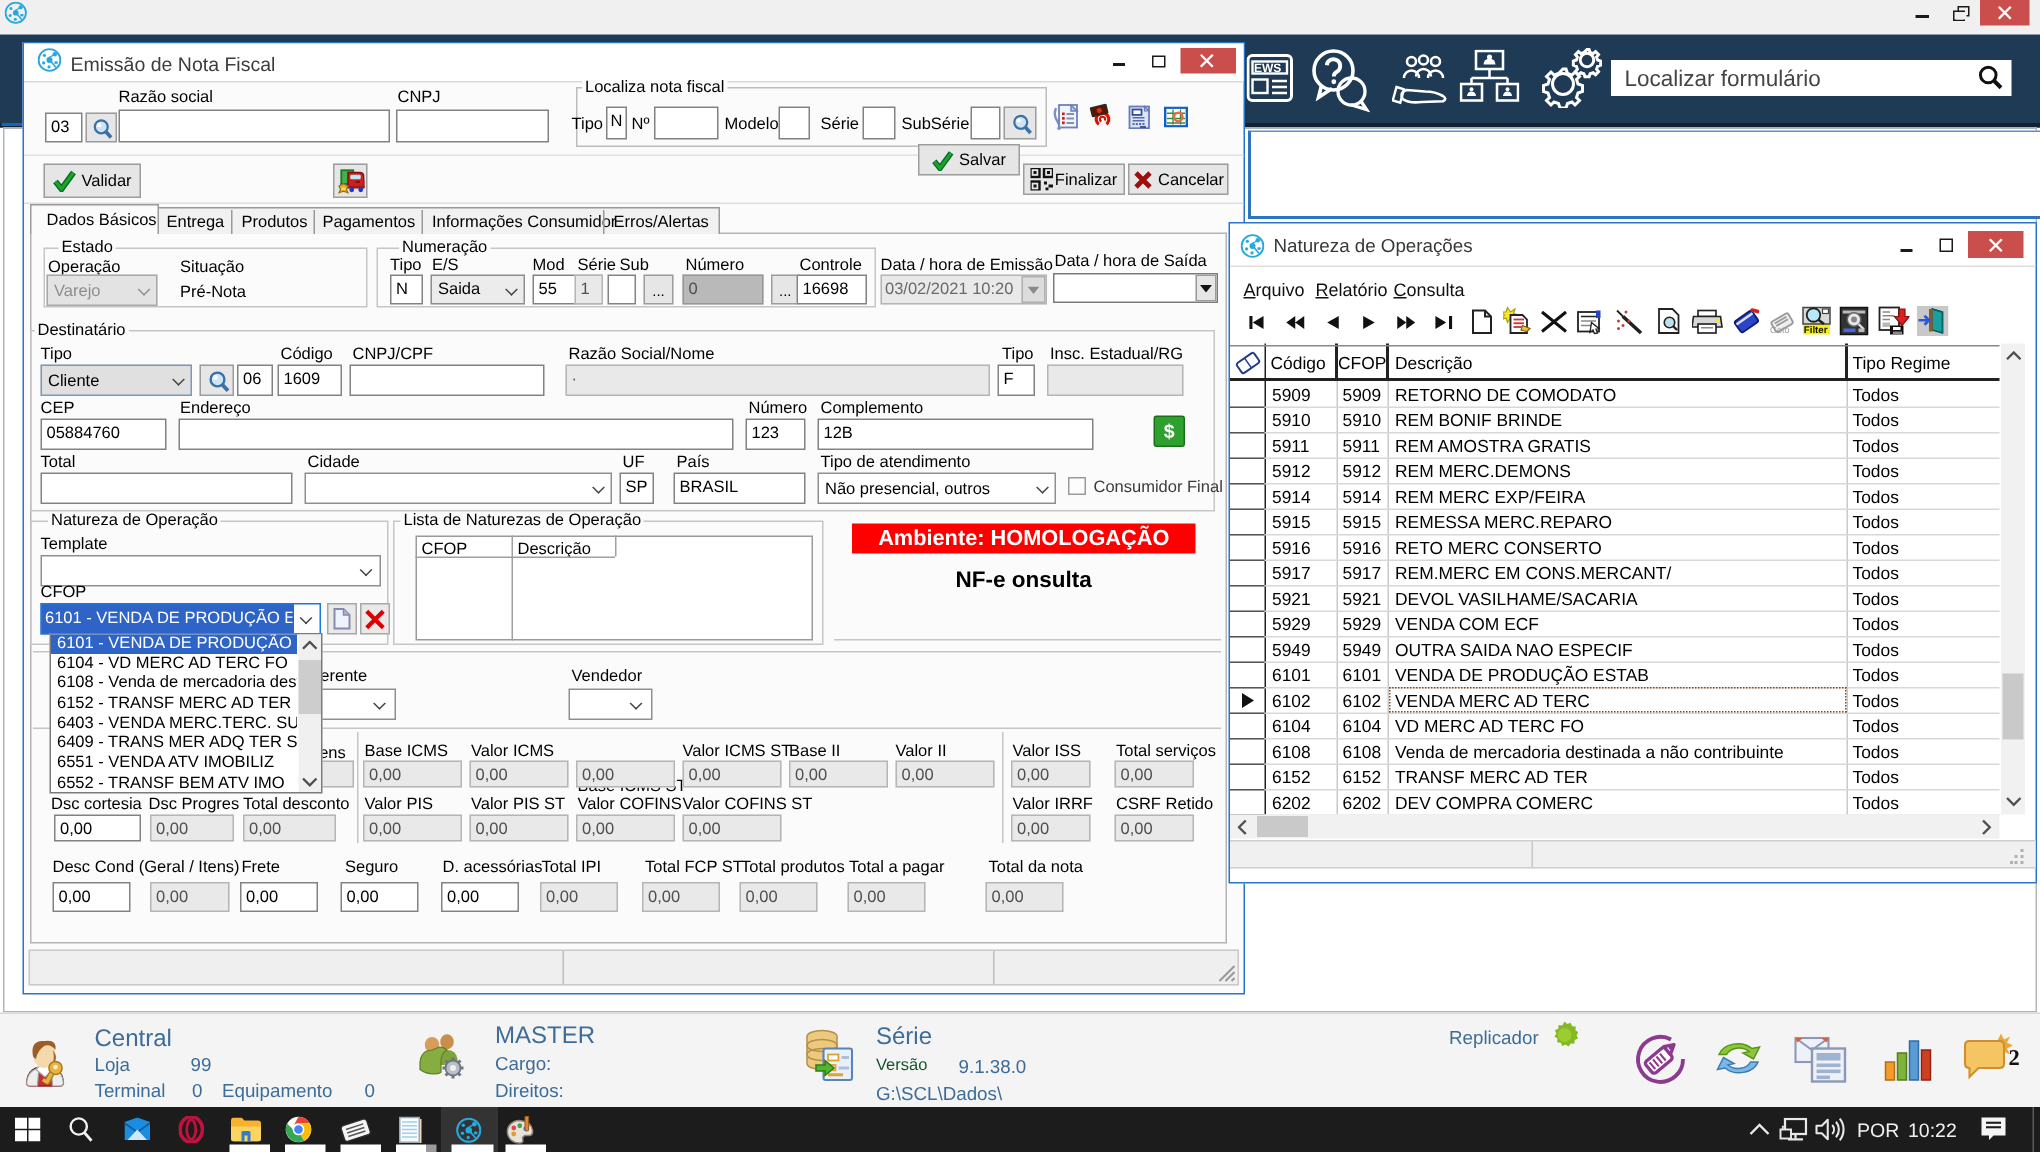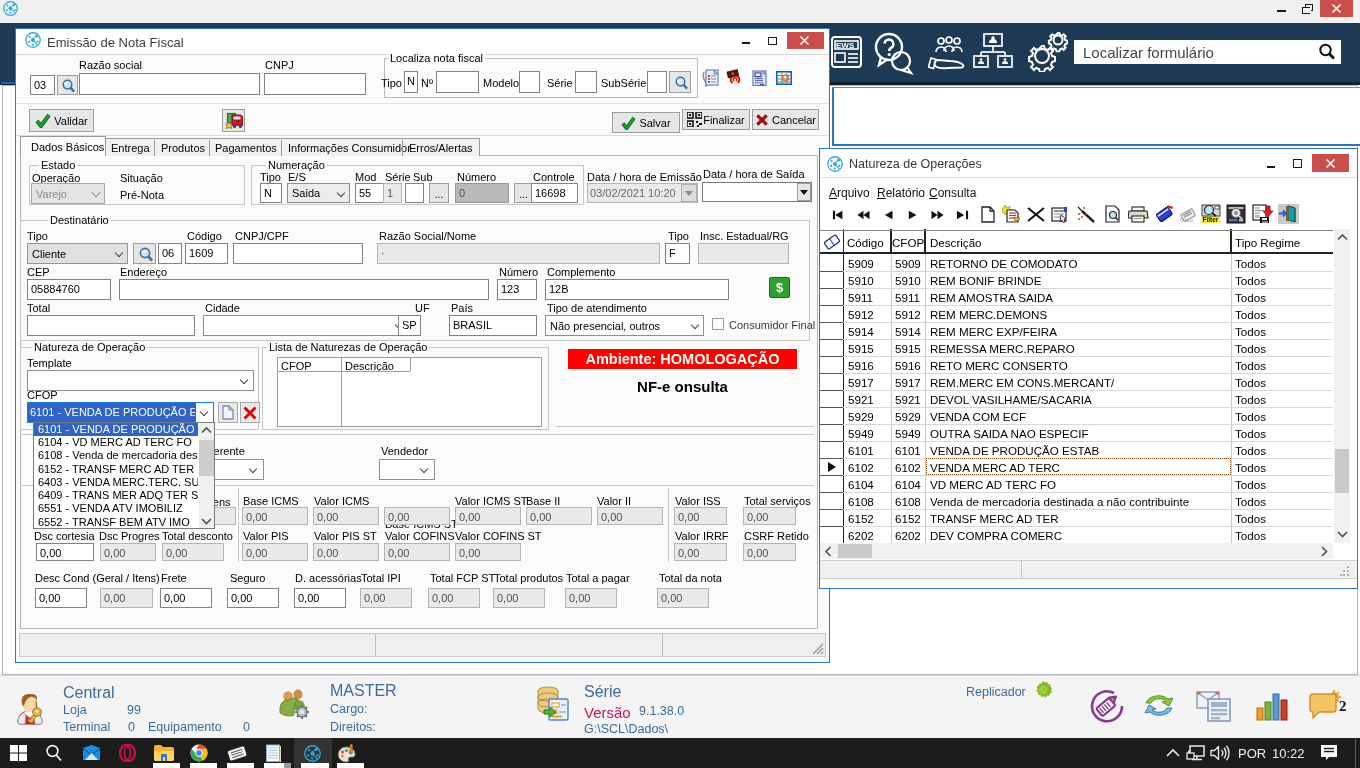--- a/index.html
+++ b/index.html
@@ -171,21 +171,21 @@
     <ellipse cx="12" cy="17" rx="10" ry="4" fill="none" stroke="#b2924a" stroke-width="1"></ellipse>
     <rect x="13" y="13" width="19" height="21" rx="1.5" fill="#e8f0fa" stroke="#5b83b8" stroke-width="1.4"></rect>
     <rect x="16" y="17" width="7" height="4" fill="#fff" stroke="#e0a32e" stroke-width="1.2"></rect>
     <rect x="25" y="18" width="5" height="2" fill="#aebedb"></rect>
     <rect x="16" y="24" width="5" height="3.5" fill="#fff" stroke="#e0a32e" stroke-width="1.2"></rect>
     <rect x="23" y="25" width="7" height="2" fill="#aebedb"></rect>
     <rect x="16" y="29.5" width="10" height="2" fill="#e0a32e"></rect>
     <path d="M8 24 l6 0 0 -3 6 5 -6 5 0 -3 -6 0z" fill="#52b430" stroke="#2c7d12" stroke-width="1"></path>
   </svg>
 <div class="abs" style="left:584px;top:683px;font-size:16px;color:#3d6c99">Série</div>
-<div class="abs" style="left:584px;top:704px;font-size:15px;color:#be185d">Versão</div>
+<div class="abs" style="left:584px;top:704px;font-size:11px;color:#14532d">Versão</div>
 <div class="abs" style="left:639px;top:704px;font-size:12.5px;color:#3d6c99">9.1.38.0</div>
 <div class="abs" style="left:584px;top:722px;font-size:12.5px;color:#3d6c99">G:\SCL\Dados\</div>
 <div class="abs" style="left:966px;top:685px;font-size:12.5px;color:#3d6c99">Replicador</div>
 <svg class="abs" style="left:1034px;top:681px" width="18" height="18" viewBox="0 0 18 18">
     <path d="M9 0 l1.8 1.6 2.3 -.7 1 2.2 2.4 .3 -.2 2.4 2 1.4 -1.3 2 1 2.2 -2.2 1 -.3 2.4 -2.4 -.2 -1.4 2 -2 -1.3 -2.2 1 -1 -2.2 -2.4 -.3 .2 -2.4 -2 -1.4 1.3 -2 -1 -2.2 2.2 -1 .3 -2.4 2.4 .2z" fill="#85b920"></path>
     <circle cx="9" cy="9" r="4.6" fill="#9ccc33"></circle>
   </svg>
 <svg class="abs" style="left:1089px;top:688px" width="36" height="36" viewBox="0 0 36 36">
     <path d="M33 18 a15 15 0 1 1 -8 -13" fill="none" stroke="#8b3a8f" stroke-width="2.6"></path>
     <g transform="rotate(-40 18 18)">
@@ -436,21 +436,21 @@
       <path d="M7 3 l8 0 q2 0 2.5 2 l.5 5 0 3 -11 0z" fill="#cc1f1f" stroke="#7d1010" stroke-width="1"></path>
       <rect x="8.5" y="4.5" width="7" height="3" rx=".8" fill="#bfe8f8"></rect>
       <rect x="12" y="8.5" width="3" height="1.5" fill="#8a1010"></rect>
       <rect x="7" y="12" width="11" height="1.6" fill="#a01818"></rect>
       <circle cx="9.5" cy="14.5" r="1.6" fill="#1a3acc"></circle>
       <circle cx="15.5" cy="14.5" r="1.6" fill="#1a3acc"></circle>
       <path d="M1 12 l3 -1.5 3 1.5 -1 2.5 1 2 -3 -1 -3 1 1 -2z" fill="#e8b020" stroke="#9a7010" stroke-width=".8"></path>
       <ellipse cx="4" cy="13.8" rx="1.6" ry="1" fill="#f8d860"></ellipse>
     </svg>
   </div>
-<div class="btn" style="left:612px;top:112px;width:68px;height:21px">
+<div class="btn" style="left:612px;top:96px;width:68px;height:21px">
     <svg width="15" height="14" viewBox="0 0 16 15">
       <use href="#chk"></use>
     </svg>
     <span>Salvar</span>
   </div>
 <div class="btn" style="left:682px;top:109px;width:68px;height:21px;gap:1px">
     <svg width="15" height="15" viewBox="0 0 15 15">
       <rect x="0" y="0" width="6" height="6" fill="none" stroke="#111" stroke-width="1.6"></rect>
       <rect x="2" y="2" width="2" height="2" fill="#111"></rect>
       <rect x="9" y="0" width="6" height="6" fill="none" stroke="#111" stroke-width="1.6"></rect>
@@ -525,21 +525,21 @@
     <path d="M0 0 L8 0 L4 5z" fill="#8a8a8a"></path>
   </svg>
 <div class="lbl" style="left:703px;top:168px">Data / hora de Saída</div>
 <div class="abs" style="left:702px;top:182px;width:110px;height:20px;background:#fff;border:1px solid #7a7a7a"></div>
 <div class="abs" style="left:797px;top:183px;width:14px;height:18px;background:#e6e6e6;border:1px solid #9a9a9a"></div>
 <svg class="abs" style="left:800px;top:190px" width="8" height="5">
     <path d="M0 0 L8 0 L4 5z" fill="#111"></path>
   </svg>
 
 <div class="grp" style="left:20px;top:220px;width:790px;height:121px">
-    <span class="gcap" style="left:27px">Destinatário</span>
+    <span class="gcap" style="left:2px">Destinatário</span>
   </div>
 <div class="lbl" style="left:27px;top:230px">Tipo</div>
 <div class="abs" style="left:27px;top:243px;width:101px;height:21px;background:#e0e0e0;border:1px solid #7a9ab8"></div>
 <div class="abs" style="left:32px;top:248px;font-size:11px">Cliente</div>
 <div class="chev" style="left:116px;top:250px"></div>
 <div class="btn" style="left:133px;top:243px;width:23px;height:21px">
     <svg width="16" height="16" viewBox="0 0 16 16">
       <use href="#mag"></use>
     </svg>
   </div>
@@ -562,21 +562,21 @@
 <div class="inp" style="left:497px;top:279px;width:40px;height:21px">123</div>
 <div class="lbl" style="left:547px;top:266px">Complemento</div>
 <div class="inp" style="left:545px;top:279px;width:184px;height:21px">12B</div>
 <div class="abs" style="left:769px;top:277px;width:21px;height:21px;background:#2ea02e;border:1px solid #1a701a;border-radius:2px;color:#fff;font-weight:bold;font-size:13px;text-align:center;line-height:20px">$</div>
 <div class="lbl" style="left:27px;top:302px">Total</div>
 <div class="inp" style="left:27px;top:315px;width:168px;height:21px"></div>
 <div class="lbl" style="left:205px;top:302px">Cidade</div>
 <div class="abs" style="left:203px;top:315px;width:205px;height:21px;background:#fff;border:1px solid #8f8f8f"></div>
 <div class="chev" style="left:396px;top:322px"></div>
 <div class="lbl" style="left:415px;top:302px">UF</div>
-<div class="inp" style="left:398px;top:315px;width:23px;height:21px">SP</div>
+<div class="inp" style="left:413px;top:315px;width:23px;height:21px">SP</div>
 <div class="lbl" style="left:451px;top:302px">País</div>
 <div class="inp" style="left:449px;top:315px;width:88px;height:21px">BRASIL</div>
 <div class="lbl" style="left:547px;top:302px">Tipo de atendimento</div>
 <div class="abs" style="left:545px;top:315px;width:159px;height:21px;background:#fff;border:1px solid #8f8f8f"></div>
 <div class="abs" style="left:550px;top:320px;font-size:11px">Não presencial, outros</div>
 <div class="chev" style="left:692px;top:322px"></div>
 <div class="abs" style="left:712px;top:318px;width:12px;height:12px;background:#fdfdfd;border:1px solid #9a9a9a"></div>
 <div class="lbl" style="left:729px;top:319px;color:#3a3a3a">Consumidor Final</div>
 
 <div class="grp" style="left:20px;top:347px;width:239px;height:83px">
@@ -869,21 +869,21 @@
 <div class="hl" style="left:820px;top:271px;width:513px;background:#d8d8d8"></div>
 <div class="hl" style="left:820px;top:271px;width:23px;background:#555"></div>
 <div class="cell" style="left:848px;top:274px">5910</div>
 <div class="cell" style="left:895px;top:274px">5910</div>
 <div class="cell" style="left:930px;top:274px">REM BONIF BRINDE</div>
 <div class="cell" style="left:1235px;top:274px">Todos</div>
 <div class="hl" style="left:820px;top:288px;width:513px;background:#d8d8d8"></div>
 <div class="hl" style="left:820px;top:288px;width:23px;background:#555"></div>
 <div class="cell" style="left:848px;top:291px">5911</div>
 <div class="cell" style="left:895px;top:291px">5911</div>
-<div class="cell" style="left:930px;top:291px">REM AMOSTRA SAIDA</div>
+<div class="cell" style="left:930px;top:291px">REM AMOSTRA GRATIS</div>
 <div class="cell" style="left:1235px;top:291px">Todos</div>
 <div class="hl" style="left:820px;top:305px;width:513px;background:#d8d8d8"></div>
 <div class="hl" style="left:820px;top:305px;width:23px;background:#555"></div>
 <div class="cell" style="left:848px;top:308px">5912</div>
 <div class="cell" style="left:895px;top:308px">5912</div>
 <div class="cell" style="left:930px;top:308px">REM MERC.DEMONS</div>
 <div class="cell" style="left:1235px;top:308px">Todos</div>
 <div class="hl" style="left:820px;top:322px;width:513px;background:#d8d8d8"></div>
 <div class="hl" style="left:820px;top:322px;width:23px;background:#555"></div>
 <div class="cell" style="left:848px;top:325px">5914</div>

